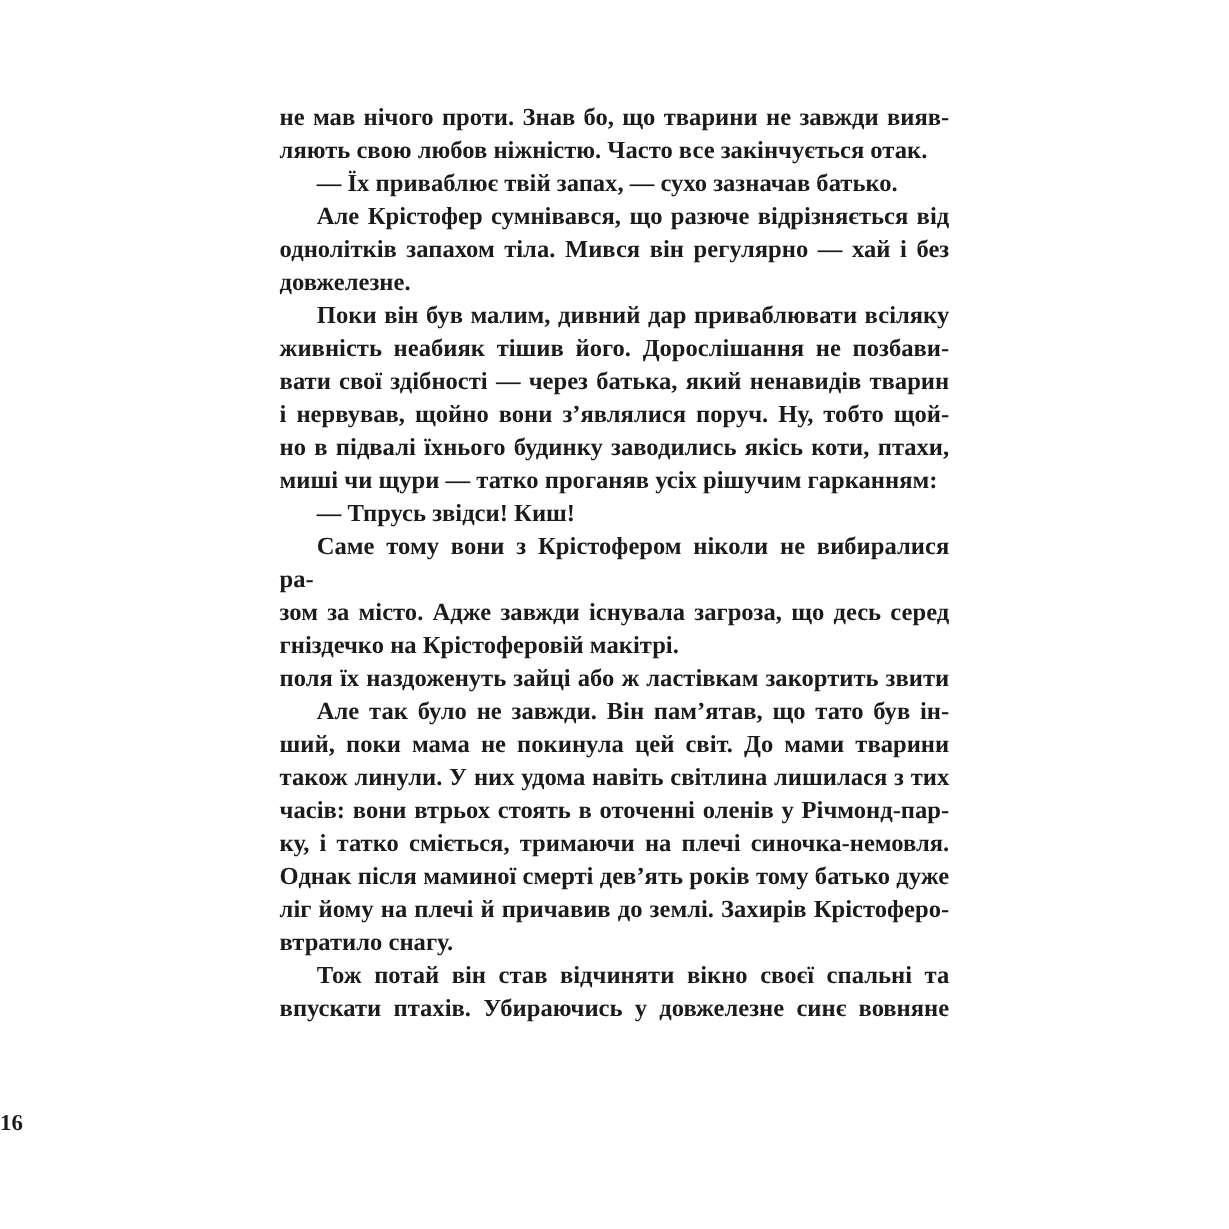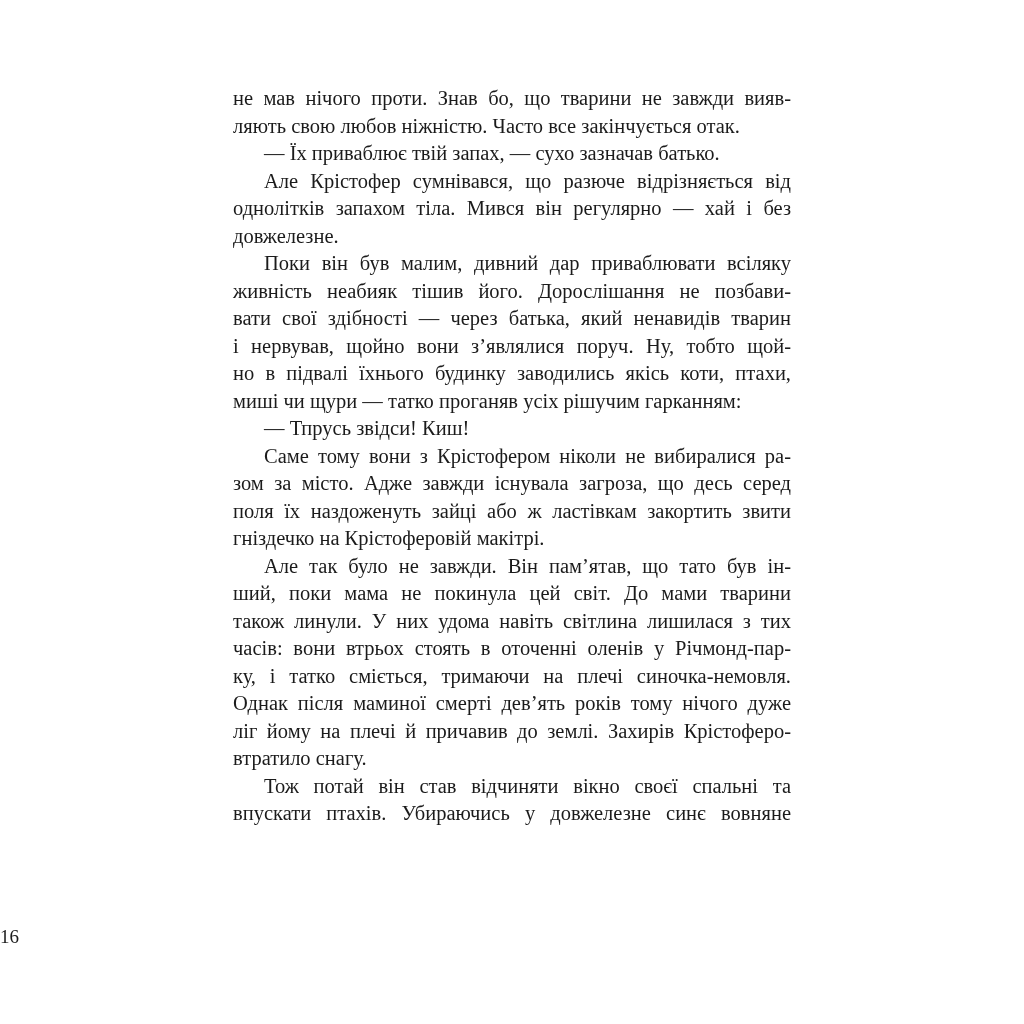--- a/index.html
+++ b/index.html
@@ -10,20 +10,21 @@
     height: 1024px;
     overflow: hidden;
   }
   .page {
     position: relative;
     width: 1024px;
     height: 984px;
     background: #ffffff;
     font-family: "Liberation Serif", "DejaVu Serif", serif;
     color: #1b1b1b;
+    font-weight: bold;
   }
   .text-block {
     position: absolute;
     left: 233px;
     top: 85px;
     width: 558px;
     font-size: 20.5px;
     line-height: 27.5px;
   }
   .paragraph {
@@ -76,30 +77,30 @@
         <div class="line">і нервував, щойно вони з’являлися поруч. Ну, тобто щой-</div>
         <div class="line">но в підвалі їхнього будинку заводились якісь коти, птахи,</div>
         <div class="line last">миші чи щури — татко проганяв усіх рішучим гарканням:</div>
       </div>
       <div class="paragraph indented">
         <div class="line last">— Тпрусь звідси! Киш!</div>
       </div>
       <div class="paragraph indented">
         <div class="line">Саме тому вони з Крістофером ніколи не вибиралися ра-</div>
         <div class="line">зом за місто. Адже завжди існувала загроза, що десь серед</div>
+        <div class="line last">гніздечко на Крістоферовій макітрі.</div>
         <div class="line">поля їх наздоженуть зайці або ж ластівкам закортить звити</div>
-        <div class="line last">гніздечко на Крістоферовій макітрі.</div>
       </div>
       <div class="paragraph indented">
         <div class="line">Але так було не завжди. Він пам’ятав, що тато був ін-</div>
         <div class="line">ший, поки мама не покинула цей світ. До мами тварини</div>
         <div class="line">також линули. У них удома навіть світлина лишилася з тих</div>
         <div class="line">часів: вони втрьох стоять в оточенні оленів у Річмонд-пар-</div>
         <div class="line">ку, і татко сміється, тримаючи на плечі синочка-немовля.</div>
-        <div class="line">Однак після маминої смерті дев’ять років тому нічого дуже</div>
+        <div class="line">Однак після маминої смерті дев’ять років тому батько дуже</div>
         <div class="line">ліг йому на плечі й причавив до землі. Захирів Крістоферо-</div>
         <div class="line last">втратило снагу.</div>
       </div>
       <div class="paragraph indented">
         <div class="line">Тож потай він став відчиняти вікно своєї спальні та</div>
         <div class="line">впускати птахів. Убираючись у довжелезне синє вовняне</div>
       </div>
     </div>
   <div class="page-number">16</div>
 </div>

